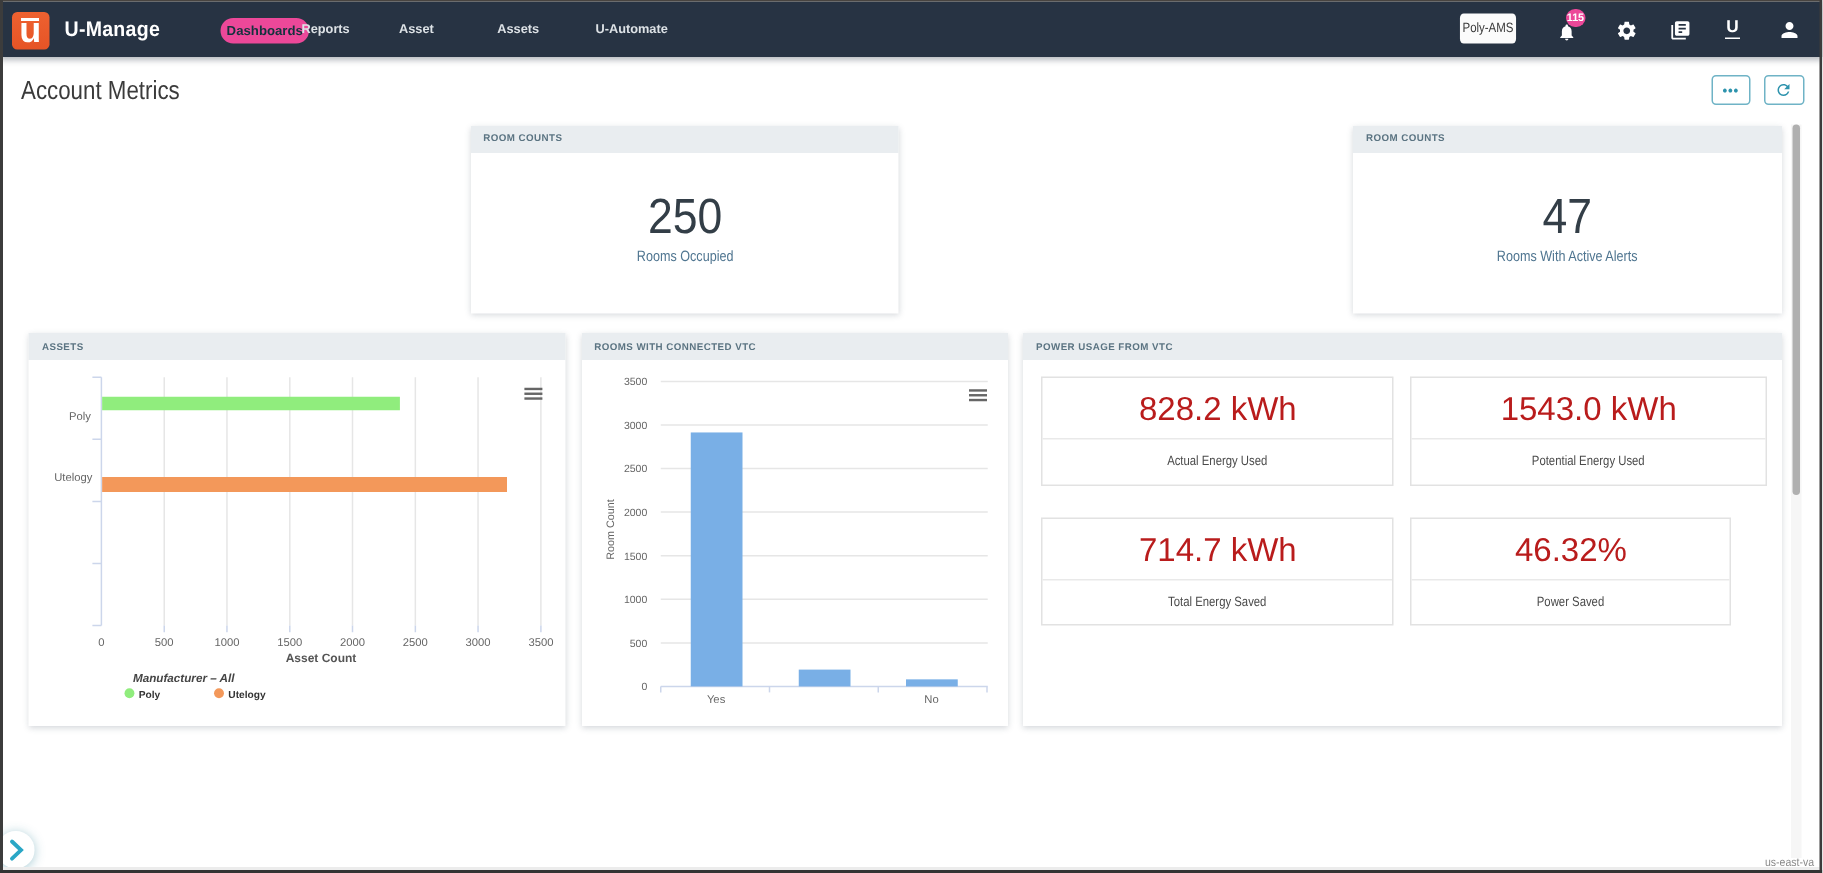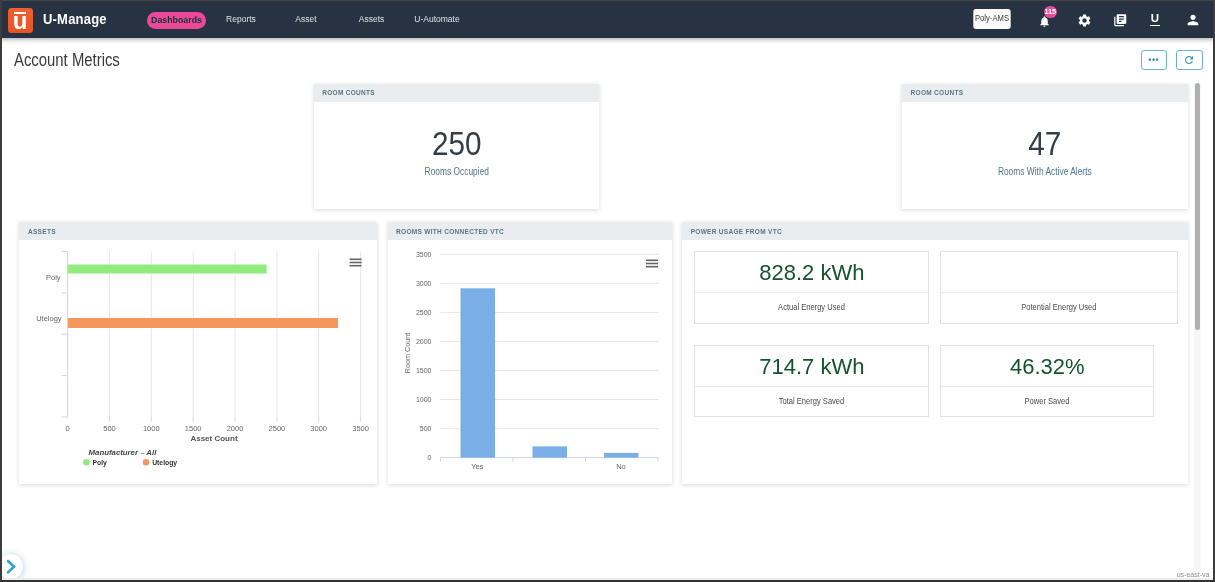--- a/index.html
+++ b/index.html
@@ -16,21 +16,21 @@
 #hscroll { left:1.5px; top:578.4px; width:1211px; height:1.8px; background:#ececec; z-index:55; }
 
 
 #nav { left:0; top:1px; width:1215px; height:37px; background:#273343; z-index:10; box-shadow:0 2px 4px rgba(39,51,67,.35); }
 #logo { left:8px; top:6.5px; width:25px; height:25px; border-radius:3.5px;
   background:linear-gradient(180deg,#ee6130 0%,#e65426 100%); }
 #logo .bar { position:absolute; left:6.2px; top:4.3px; width:11.8px; height:2.5px; background:#fff; }
 #logo .u { position:absolute; left:0; top:0px; width:24.4px; text-align:center;
   color:#fff; font-size:24px; font-weight:700; line-height:25px; }
 #brand { left:43px; top:9.5px; color:#fff; font-size:14px; font-weight:500; letter-spacing:.2px; transform:scaleX(.93); transform-origin:left top; font-weight:600; }
-.navitem { top:12.5px; color:#dde2e6; font-size:8.5px; font-weight:400; text-align:center; width:80px; }
+.navitem { top:12.5px; color:#dde2e6; font-size:8.5px; font-weight:700; text-align:left; width:80px; }
 #pill { left:147px; top:10.5px; width:59px; height:17.5px; background:#ec4899; border-radius:9px;
   color:#14323d; font-size:8.8px; font-weight:700; text-align:center; line-height:17.5px; }
 #ni2 { left:201px; }
 #ni3 { left:266px; }
 #ni4 { left:331.5px; }
 #ni5 { left:397px; }
 #polyams { left:970px; top:8px; width:44px; height:20px; background:#fbfbfb; border-radius:3px;
   color:#3a3a3a; font-size:9px; font-weight:500; text-align:center; line-height:19.5px; transform:scaleX(.85); }
 #badge { left:1044px; top:4.5px; width:12.6px; height:12.6px; border-radius:50%;
   background:#ec4899; color:#fff; font-size:7.2px; font-weight:700; text-align:center; line-height:12.8px; z-index:12;}
@@ -56,21 +56,21 @@
   font-size:10px; color:#4f7590; line-height:11px; transform:scaleX(.84); }
 
 .r2 { top:222px; height:262px; }
 #ca { left:19.4px; width:357.3px; }
 #cv { left:387.5px; width:284.7px; }
 #cp { left:682.1px; width:505.5px; }
 
 
 .tile { position:absolute; border:1px solid #e2e2e2; background:#fff; }
 .tval { position:absolute; left:0; width:100%; text-align:center; font-size:22px;
-  font-weight:500; color:#14532d; }
+  font-weight:500; color:#b91c1c; }
 .tlab { position:absolute; left:0; width:100%; text-align:center; font-size:9px; color:#4a4a4a; transform:scaleX(.84); }
 .tdiv { position:absolute; left:0; width:100%; height:1px; background:#e9e9e9; }
 
 
 #sbtrack { left:1194.3px; top:83px; width:6.6px; height:489px; background:#f6f6f6; z-index:50;}
 #sbthumb { left:1194.7px; top:83px; width:5.8px; height:247px; background:#b0b0b0; border-radius:3px; z-index:51;}
 
 
 #chevcircle { left:-2px; top:554px; width:24.5px; height:24.5px; border-radius:50%;
   background:#fff; box-shadow:0 1px 7px rgba(60,140,160,.45); z-index:40; }
@@ -235,20 +235,21 @@
   </div>
 
   <div id="cp" class="card r2">
       <div class="chead">POWER USAGE FROM VTC</div>
     <div class="tile" style="left:12.3px;top:29px;width:235px;height:72.5px">
       <div class="tval" style="top:8px">828.2 kWh</div>
       <div class="tdiv" style="top:40px"></div>
       <div class="tlab" style="top:50px">Actual Energy Used</div>
     </div>
     <div class="tile" style="left:258.2px;top:29px;width:237.7px;height:72.5px">
+      <div class="tval" style="top:8px">1543.0 kWh</div>
       <div class="tdiv" style="top:40px"></div>
       <div class="tlab" style="top:50px">Potential Energy Used</div>
     </div>
     <div class="tile" style="left:12.3px;top:122.5px;width:235px;height:72.5px">
       <div class="tval" style="top:8px">714.7 kWh</div>
       <div class="tdiv" style="top:40px"></div>
       <div class="tlab" style="top:50px">Total Energy Saved</div>
     </div>
     <div class="tile" style="left:258.2px;top:122.5px;width:214px;height:72.5px">
       <div class="tval" style="top:8px">46.32%</div>

